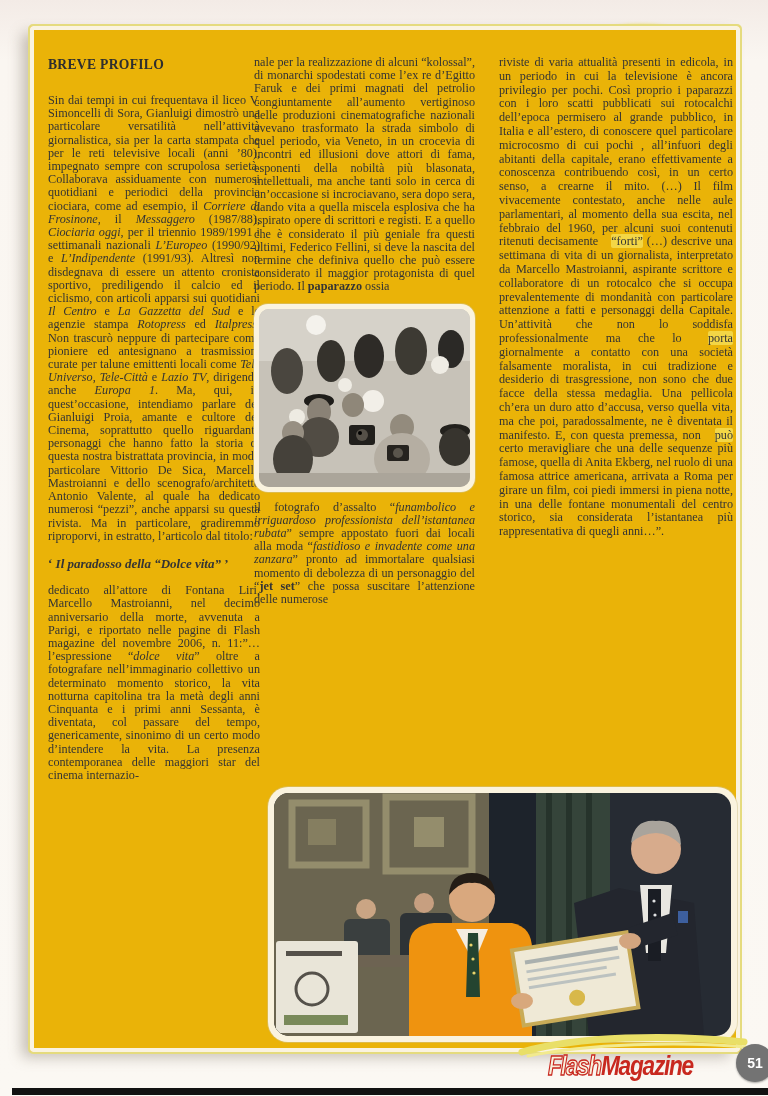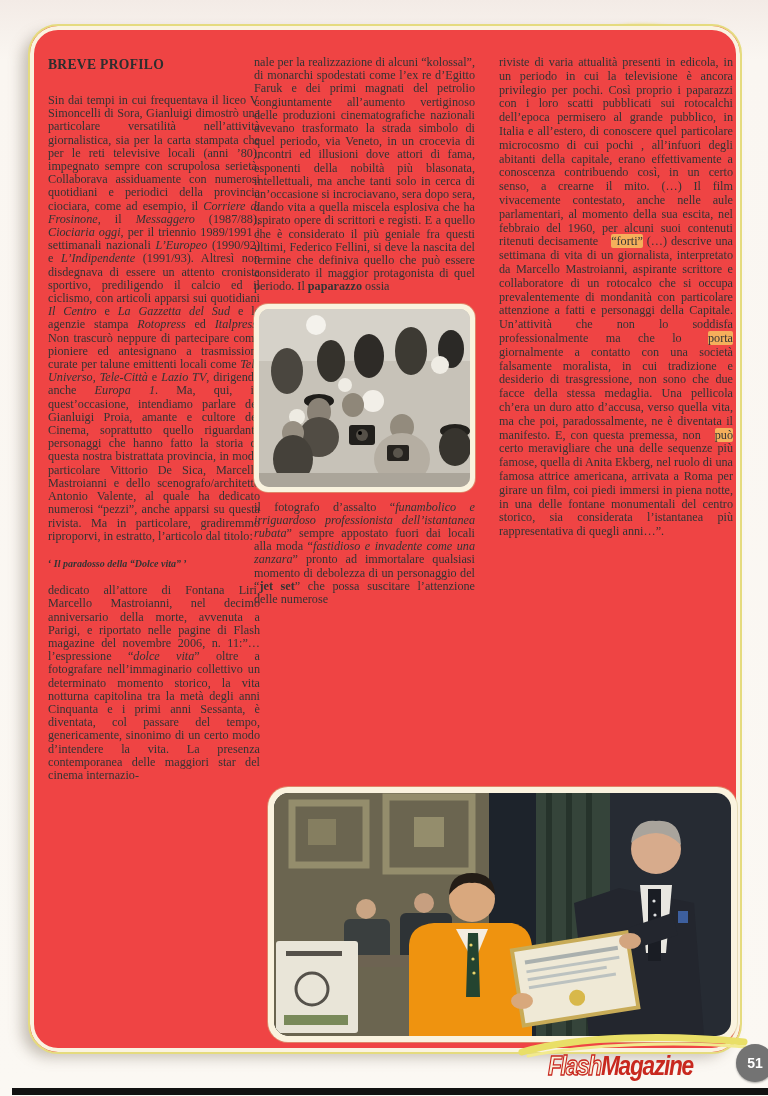--- a/index.html
+++ b/index.html
@@ -3,32 +3,32 @@
 <meta charset="utf-8">
 <style>
   html,body{margin:0;padding:0;}
   body{
     width:768px;height:1096px;position:relative;overflow:hidden;
     background:linear-gradient(180deg,#f3ebe6 0%,#faf6f1 60px,#fbf8f3 100%);
     font-family:"Liberation Serif", serif;
   }
   .panel{
     position:absolute;left:28px;top:24px;width:710px;height:1026px;
-    background:#ef4444;
-    border:2px solid #e5db7e;border-radius:30px;
+    background:#eab308;
+    border:2px solid #e5db7e;border-radius:5px;
     box-shadow:inset 0 0 0 4px #faf3e0, -9px 6px 14px -3px rgba(125,112,95,.42);
     overflow:hidden;
   }
   .col{position:absolute;top:30px;color:#343434;font-size:12.2px;line-height:13.2px;text-align:justify;}
   .col-1{left:18px;width:212px;}
   .col-2{left:224px;width:221px;}
   .col-3{left:469px;width:234px;line-height:13.8px;}
   .heading{font-weight:bold;font-size:13.6px;line-height:18px;letter-spacing:.3px;margin-bottom:20px;color:#2e2e2e;}
   .para{margin:0 0 0 0;}
-  .subheading{margin:14px 0 14px 0;font-size:10px;text-align:left;}
+  .subheading{margin:14px 0 14px 0;font-size:13px;text-align:left;}
   .seg-i{font-style:italic;}
   .seg-b{font-weight:bold;}
   .seg-bi{font-weight:bold;font-style:italic;}
   .seg-hl{background:rgba(247,233,104,.65);border-radius:2px;margin-left:9px;}
   .photo-frame{
     background:#faf3df;border-radius:14px;padding:5px;margin:10px 0 9px 0;
     box-shadow:0 0 0 1px rgba(210,195,140,.5);
   }
   .photo-frame svg{display:block;border-radius:10px;}
   .award-frame{

